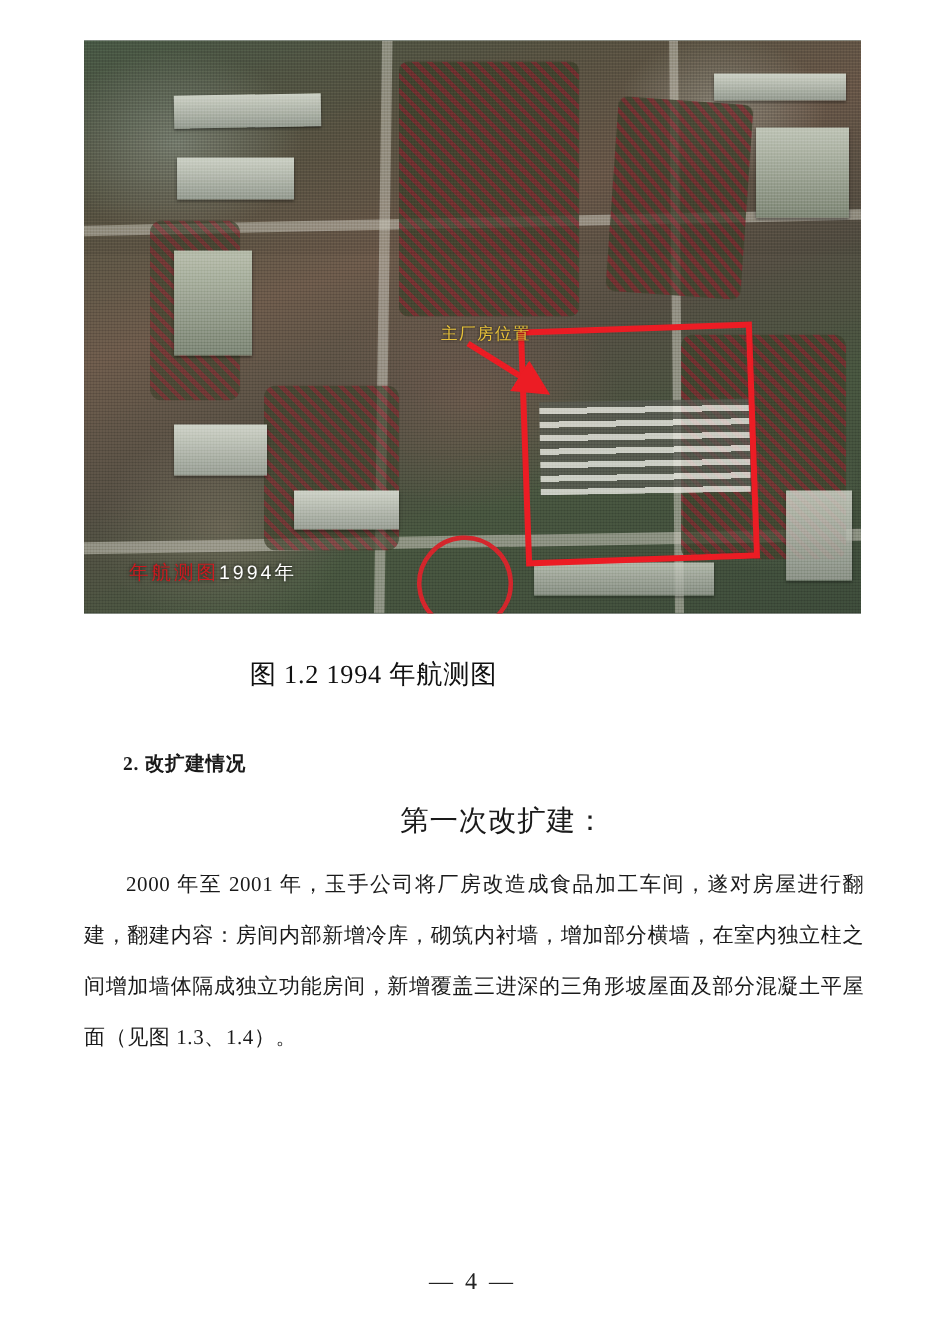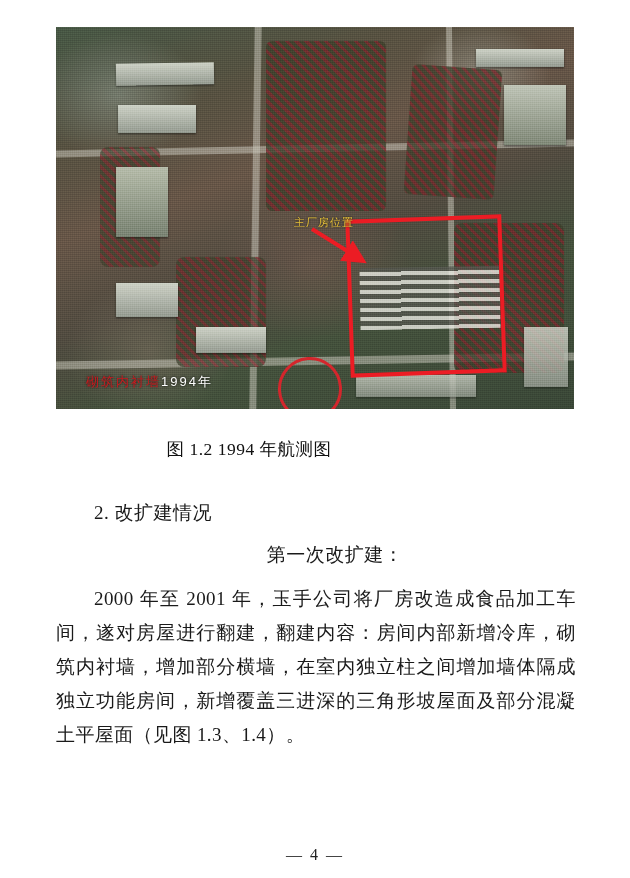--- a/index.html
+++ b/index.html
@@ -186,35 +186,35 @@
   }
 
   
   .body-text {
     position: absolute;
     left: 56px;
     top: 500px;
     width: 520px;
   }
   .heading {
-    font-size: 19px;
-    font-weight: normal;
+    font-size: 13px;
+    font-weight: bold;
     text-indent: 2em;
     margin: 0 0 16px 0;
     letter-spacing: .5px;
   }
   .subheading {
     font-size: 19px;
     text-indent: 2em;
     margin: 0 0 14px 0;
     letter-spacing: .5px;
     text-align: center;
   }
   .para {
-    font-size: 19px;
+    font-size: 14px;
     line-height: 34px;
     text-indent: 2em;
     margin: 0;
     text-align: justify;
     letter-spacing: .4px;
   }
 
   .page-number {
     position: absolute;
     left: 0;
@@ -270,21 +270,21 @@
         </defs>
         <line x1="4" y1="6" x2="52" y2="36" stroke="#ec1c24" stroke-width="4" marker-end="url(#ah)"></line>
       </svg>
 
       <div class="figure-label-inside">主厂房位置</div>
 
       <div class="red-circle"></div>
       <div class="circle-label">水塔</div>
 
       <div class="figure-stamp">
-        <span>砌筑内衬墙</span><span class="year">1994年</span>
+        <span>年航测图</span><span class="year">1994年</span>
       </div>
     </div>
   </div>
 
   <div class="figure-caption">图 1.2   1994 年航测图</div>
 
   <div class="body-text">
     <p class="heading">2. 改扩建情况</p>
     <p class="subheading">第一次改扩建：</p>
     <p class="para">2000 年至 2001 年，玉手公司将厂房改造成食品加工车间，遂对房屋进行翻建，翻建内容：房间内部新增冷库，砌筑内衬墙，增加部分横墙，在室内独立柱之间增加墙体隔成独立功能房间，新增覆盖三进深的三角形坡屋面及部分混凝土平屋面（见图 1.3、1.4）。</p>

